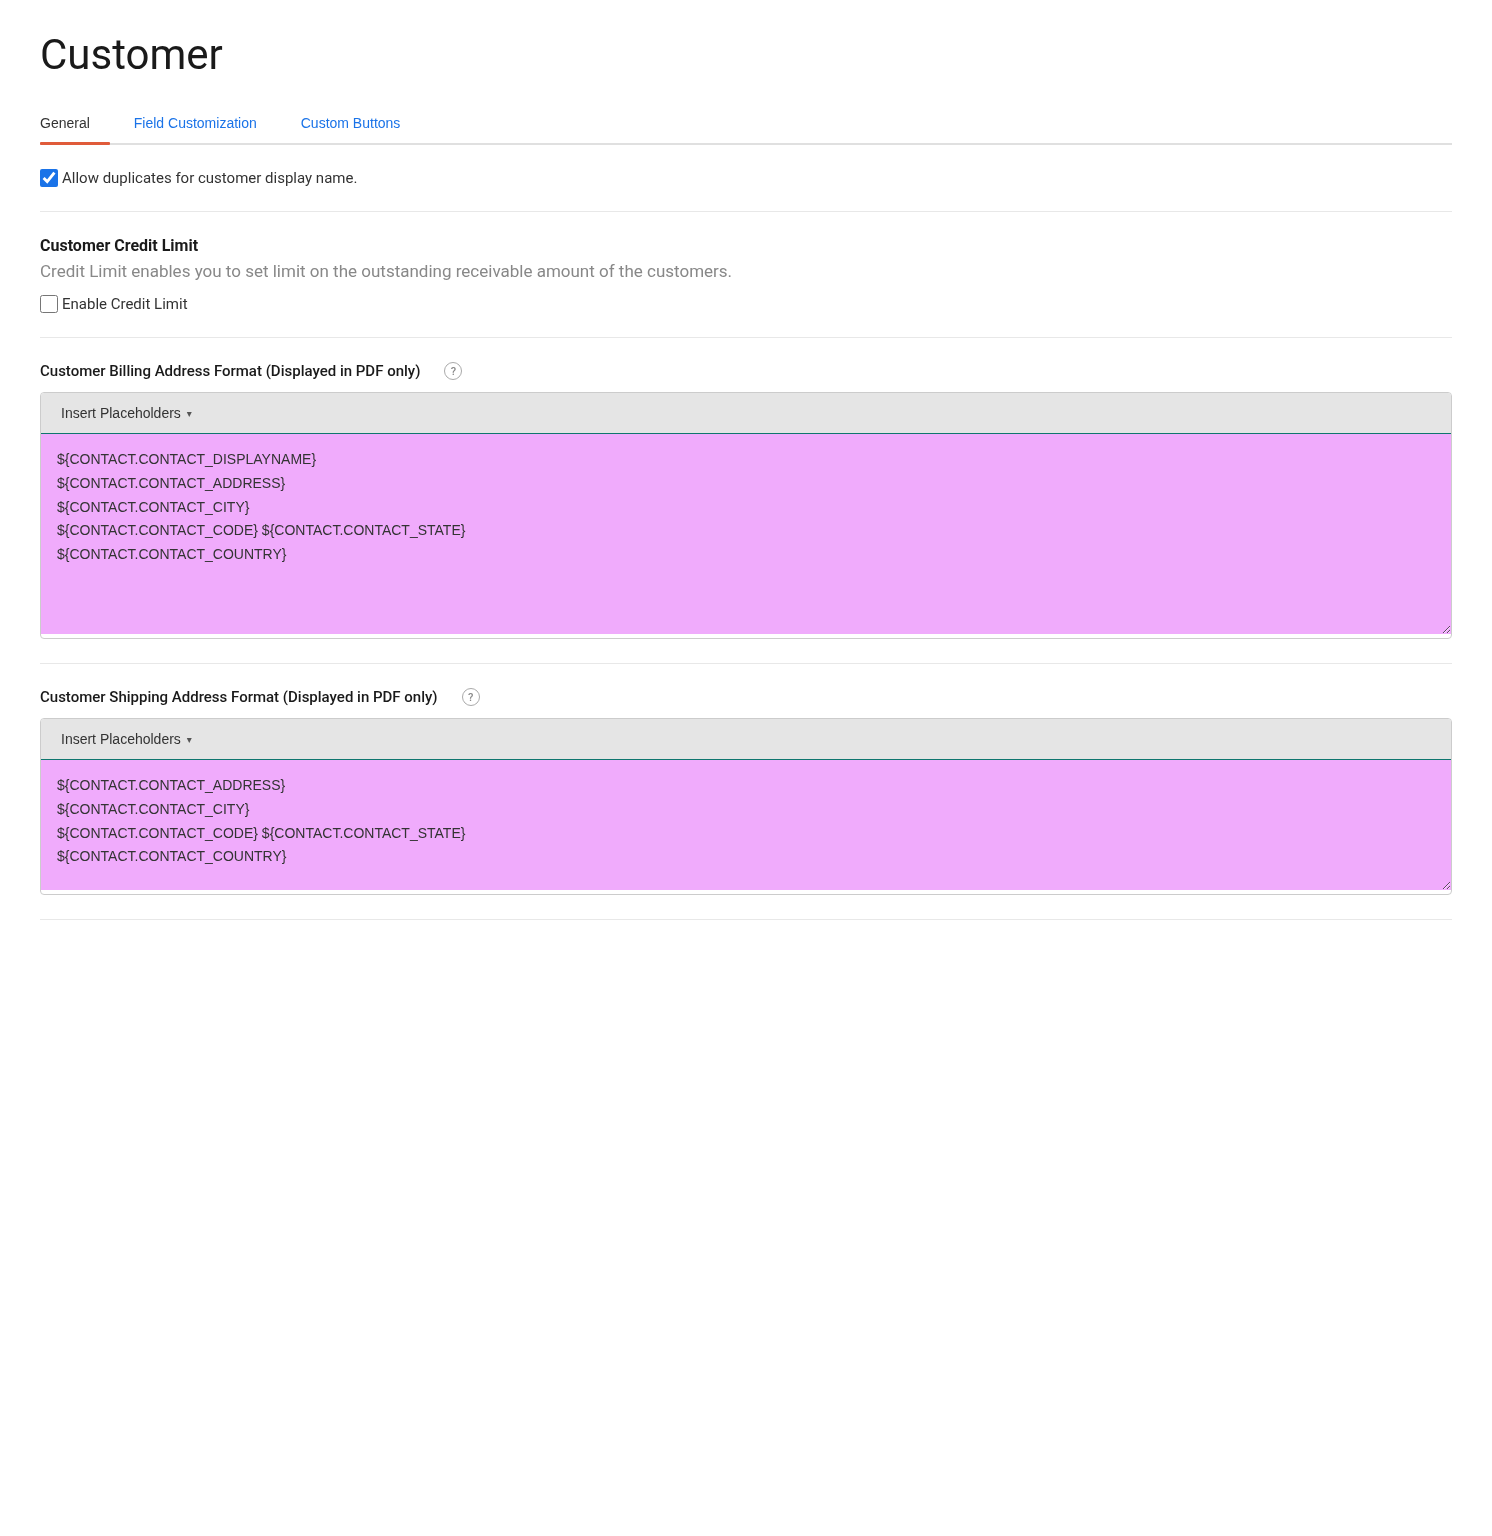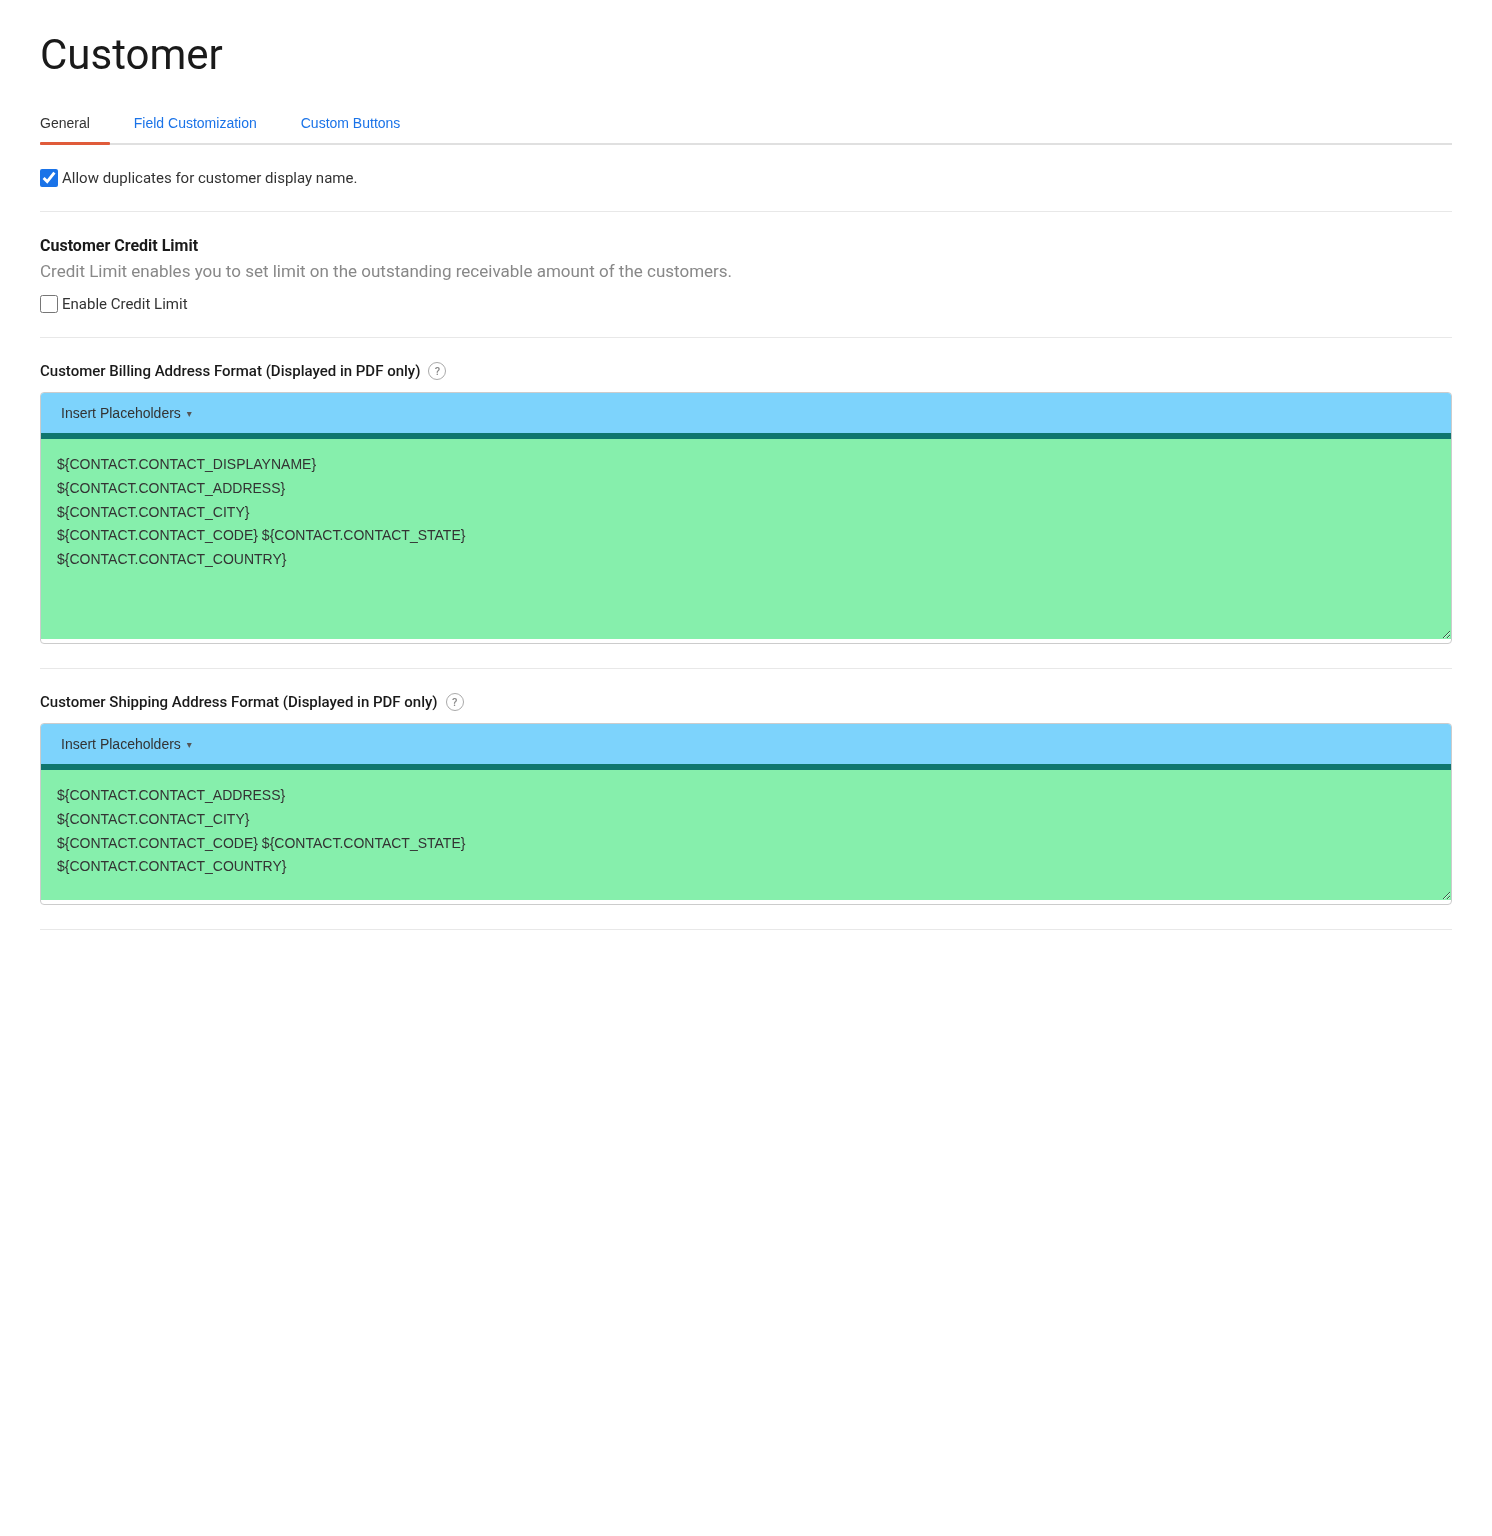--- a/index.html
+++ b/index.html
@@ -105,21 +105,21 @@
       border-bottom: 1px solid #e8e8e8;
     }
 
     .address-label {
       font-size: 15px;
       font-weight: 500;
       color: #1a1a1a;
       margin-bottom: 12px;
       display: flex;
       align-items: center;
-      gap: 8px;
+      gap: 24px;
     }
 
     .help-icon {
       display: inline-flex;
       align-items: center;
       justify-content: center;
       width: 18px;
       height: 18px;
       border: 1.5px solid #aaa;
       border-radius: 50%;
@@ -129,23 +129,23 @@
       font-style: normal;
     }
 
     .address-editor {
       border: 1px solid #ccc;
       border-radius: 4px;
       overflow: hidden;
     }
 
     .editor-toolbar {
-      background: #7dd3fc;
+      background: #e5e5e5;
       padding: 10px 16px;
-      border-bottom: 6px solid #0f766e;
+      border-bottom: 1px solid #0f766e;
     }
 
     .insert-placeholder-btn {
       display: inline-flex;
       align-items: center;
       gap: 6px;
       font-size: 14px;
       color: #333;
       background: none;
       border: none;
@@ -162,21 +162,21 @@
       width: 100%;
       min-height: 200px;
       border: none;
       outline: none;
       font-size: 14px;
       color: #333;
       line-height: 1.7;
       font-family: -apple-system, BlinkMacSystemFont, 'Segoe UI', sans-serif;
       resize: vertical;
       padding: 14px 16px;
-      background: #86efac;
+      background: #f0abfc;
     }
   </style>
 </head>
 <body>
 
 <h1 class="page-title">Customer</h1>
 
 <div class="tabs">
   <button class="tab active">General</button>
   <button class="tab link">Field Customization</button>

